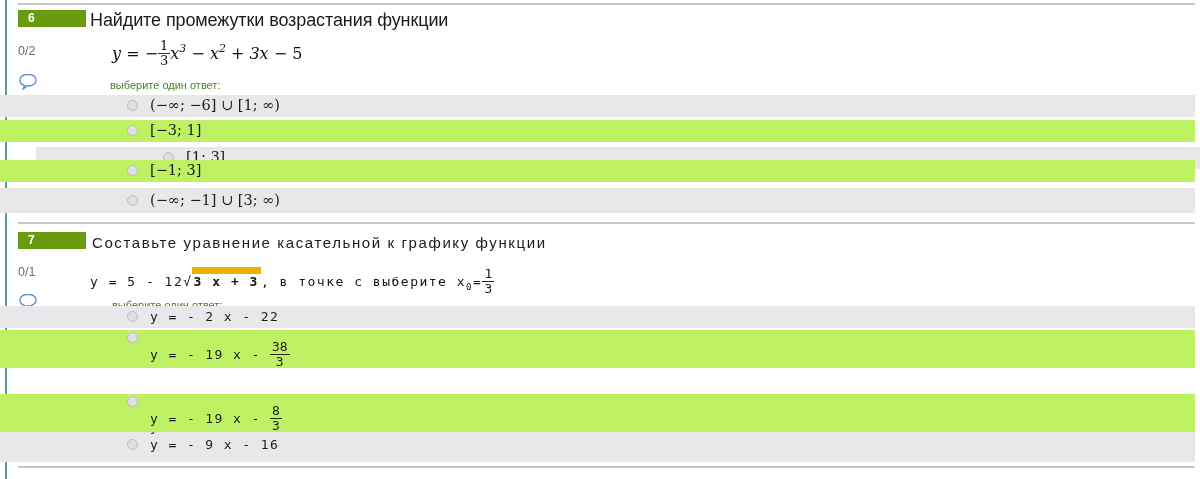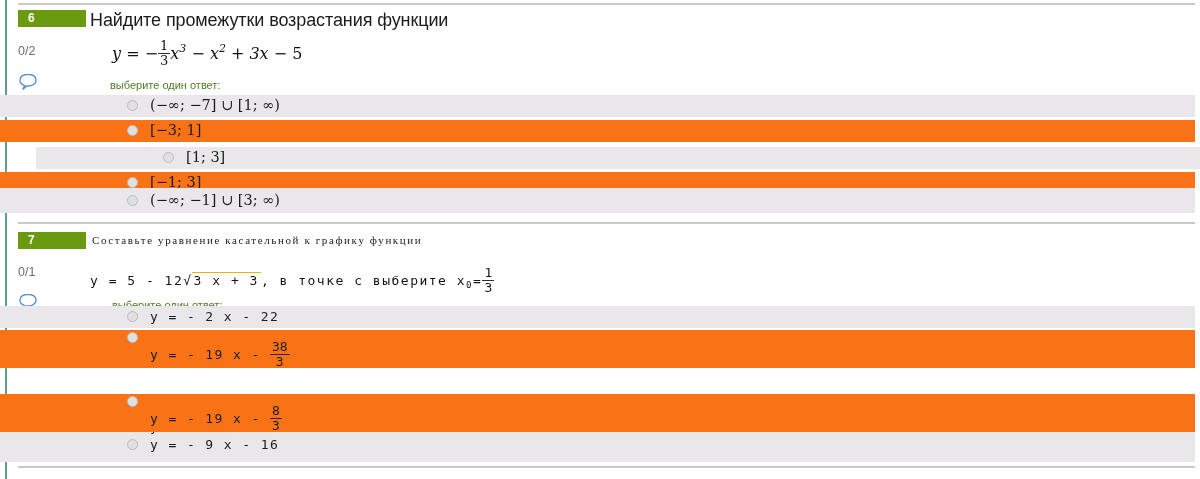--- a/index.html
+++ b/index.html
@@ -86,22 +86,22 @@
     position: absolute;
     color: #1b1b1b;
     white-space: nowrap;
   }
   .qtitle.sans {
     font-family: "Liberation Sans", sans-serif;
     font-size: 18px;
     letter-spacing: -0.1px;
   }
   .qtitle.mono {
-    font-family: Liberation Serif, serif;
-    font-size: 11px;
+    font-family: Liberation Sans, sans-serif;
+    font-size: 15px;
     letter-spacing: 1.6px;
     text-align: right;
   }
 
   .formula {
     position: absolute;
     white-space: nowrap;
     color: #111111;
   }
   .formula.serif {
@@ -131,21 +131,21 @@
     left: 0;
     width: 1200px;
   }
   .opt-row {
     position: absolute;
     left: 0;
     width: 1195px;
     box-sizing: border-box;
   }
   .opt-row.striped { background: #e9e7e9; }
-  .opt-row.plain   { background: #f97316; }
+  .opt-row.plain   { background: #bef264; }
 
   .radio {
     position: absolute;
     left: 127px;
     width: 11px;
     height: 11px;
     border-radius: 50%;
     background: #e0e0e0;
     border: 1px solid #bcbcbc;
     box-sizing: border-box;
@@ -190,23 +190,24 @@
   .frac.mononum  { font-family: "DejaVu Sans Mono", monospace; letter-spacing: 0; }
 
   .var-italic { font-family: "DejaVu Serif", serif; font-style: italic; }
   .sup { vertical-align: super; font-size: 0.68em; }
   .sub { vertical-align: sub; font-size: 0.7em; }
 
   
   .sqrt { display: inline-block; white-space: nowrap; }
   .sqrt .radicand {
     display: inline-block;
-    border-top: 1px solid #eab308;
+    border-top: 7px solid #eab308;
     padding: 0 2px 0 2px;
     margin-left: -1px;
+    font-weight: bold;
   }
 </style>
 </head>
 <body>
 
 <div class="left-rail"></div>
 
 <div class="page">
 
   <div class="hrule" style="top:3px;"></div>
@@ -238,31 +239,31 @@
       <span class="var-italic">3x</span>
       <span style="font-style:normal;">−</span>
       <span style="font-style:normal;">5</span>
     </div>
 
     <div class="choose-label" style="left:110px; top:79px;">выберите один ответ:</div>
 
     <div class="options">
       <div class="opt-row striped" style="top:95px; height:22px;">
         <div class="radio" style="top:5px;"></div>
-        <div class="opt-text serif" style="top:2px;">(−∞; −7] ∪ [1; ∞)</div>
+        <div class="opt-text serif" style="top:2px;">(−∞; −6] ∪ [1; ∞)</div>
       </div>
       <div class="opt-row plain" style="top:120px; height:22px;">
         <div class="radio" style="top:5px;"></div>
         <div class="opt-text serif" style="top:2px;">[−3; 1]</div>
       </div>
       <div class="opt-row striped" style="top:147px; height:22px;margin-left:36px;">
         <div class="radio" style="top:5px;"></div>
         <div class="opt-text serif" style="top:2px;">[1; 3]</div>
       </div>
-      <div class="opt-row plain" style="top:172px; height:22px;">
+      <div class="opt-row plain" style="top:160px; height:22px;">
         <div class="radio" style="top:5px;"></div>
         <div class="opt-text serif" style="top:2px;">[−1; 3]</div>
       </div>
       <div class="opt-row striped" style="top:188px; height:25px;">
         <div class="radio" style="top:7px;"></div>
         <div class="opt-text serif" style="top:4px;">(−∞; −1] ∪ [3; ∞)</div>
       </div>
     </div>
   </div>
 

